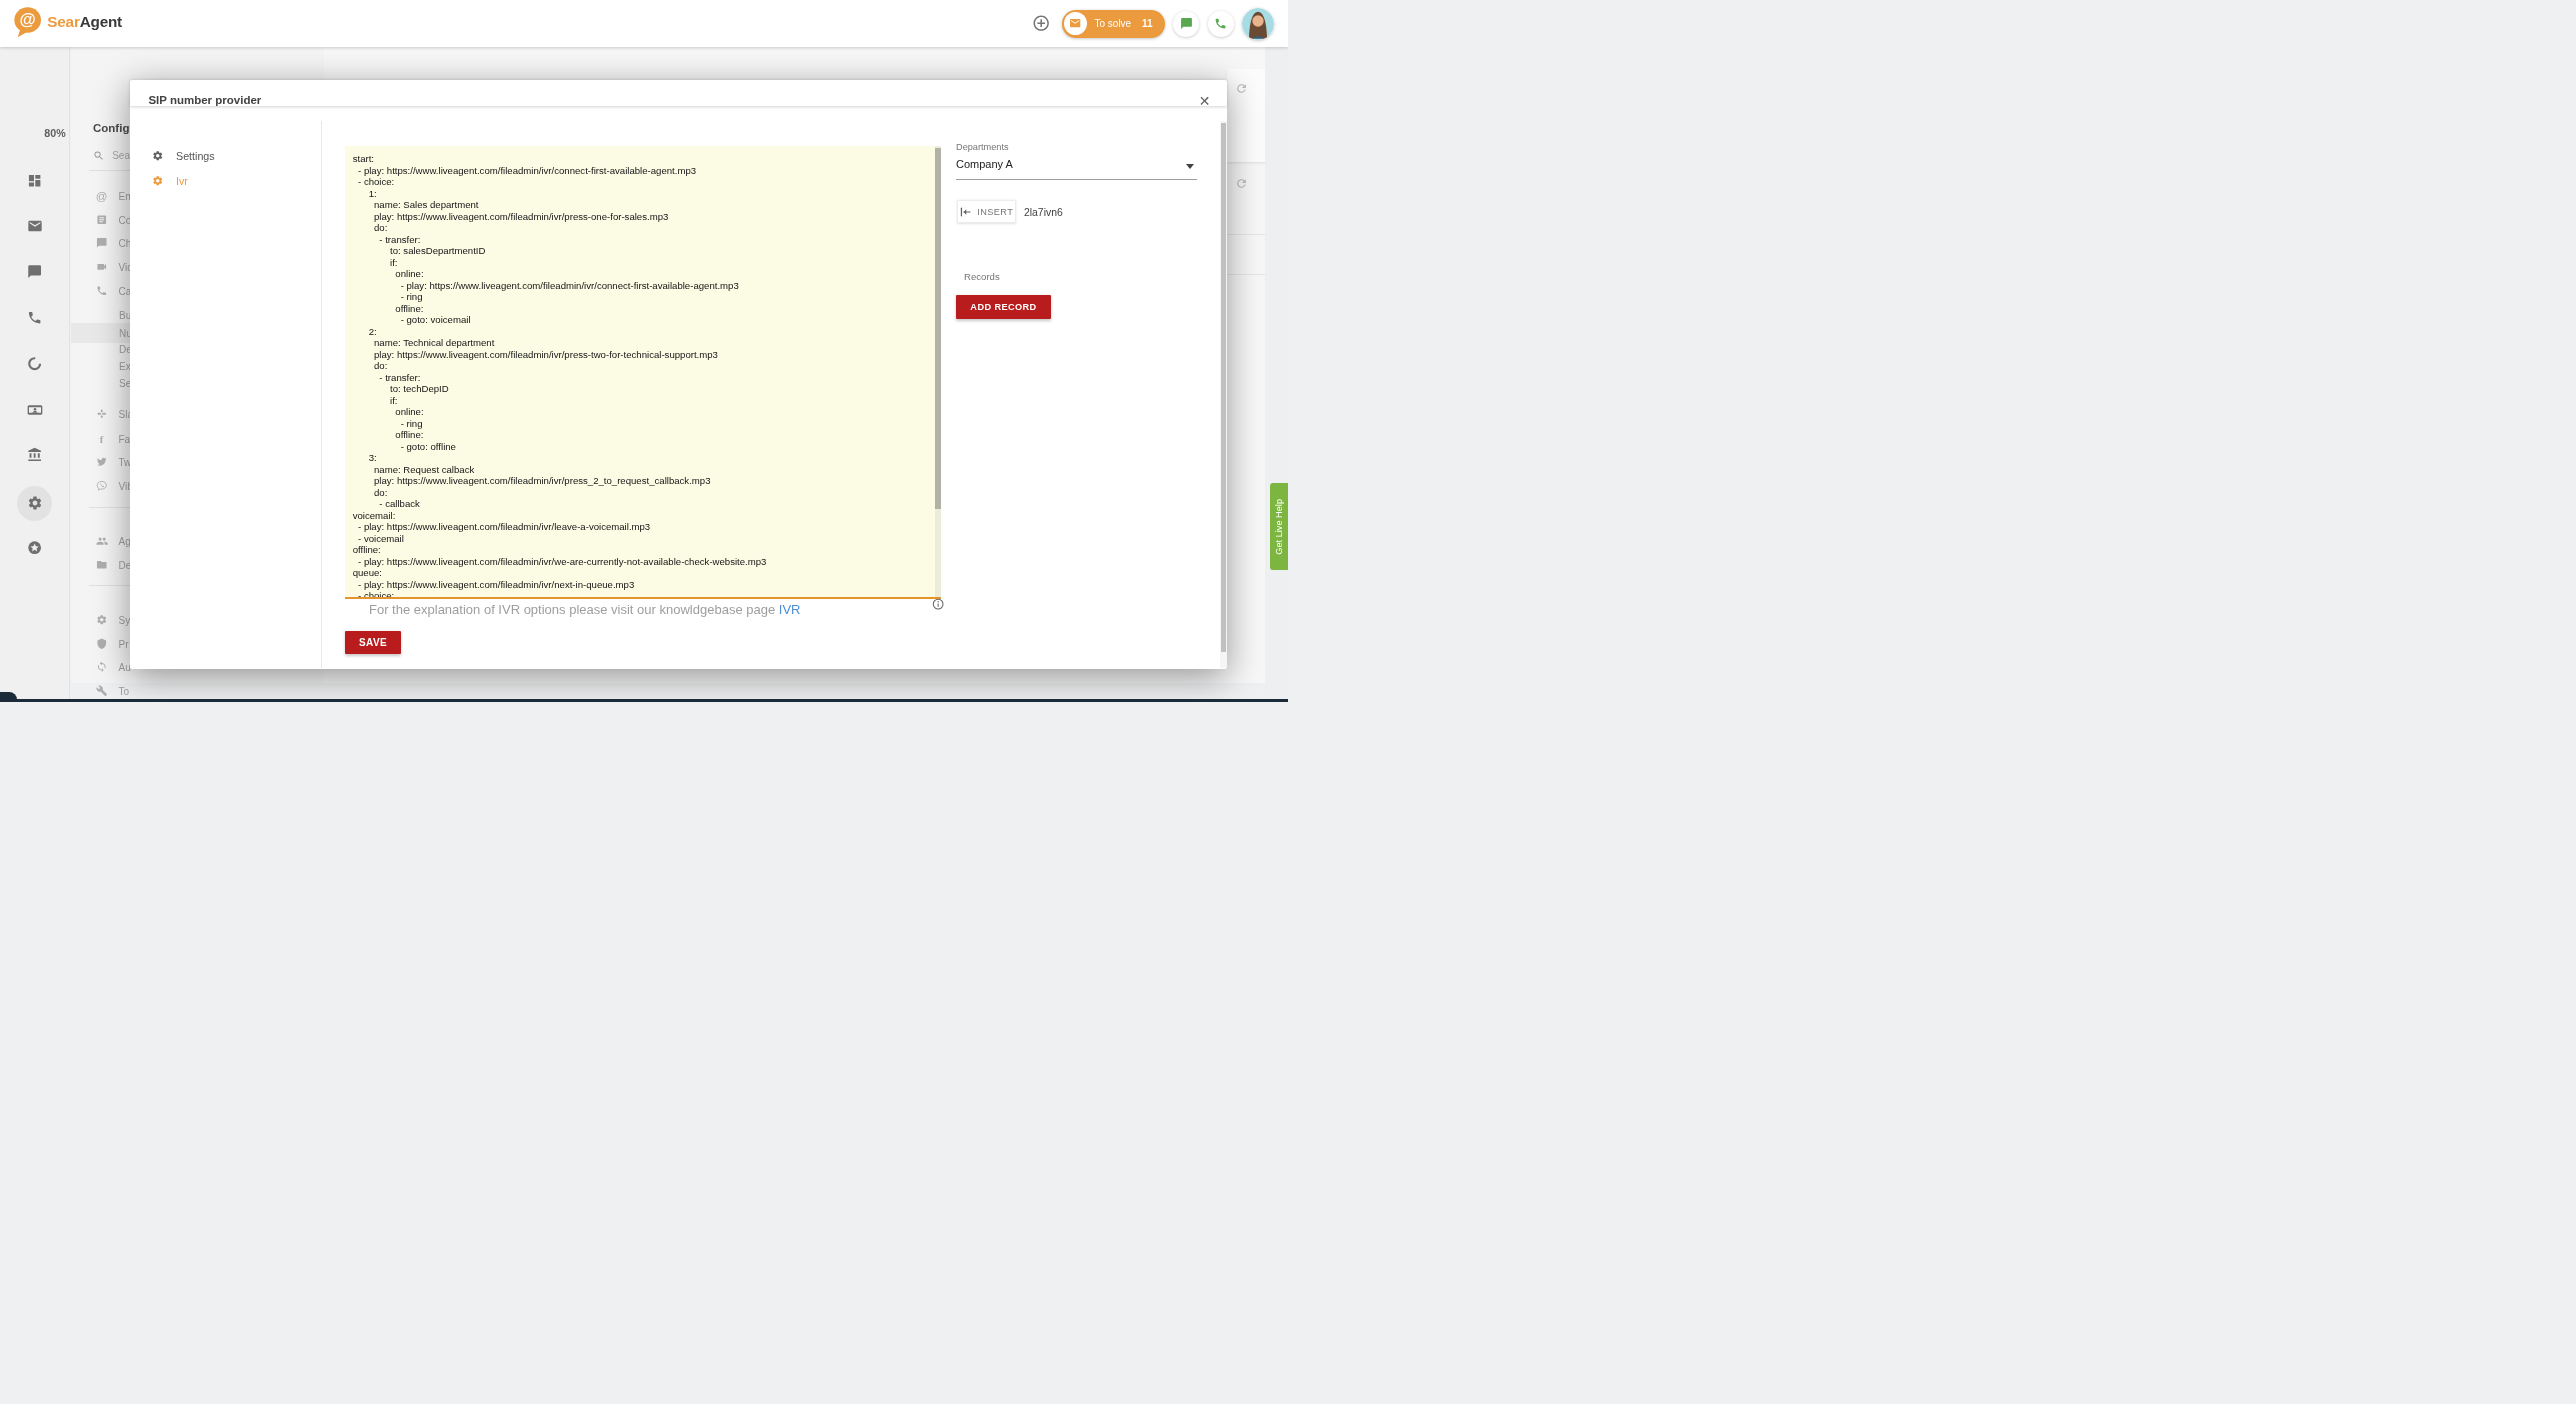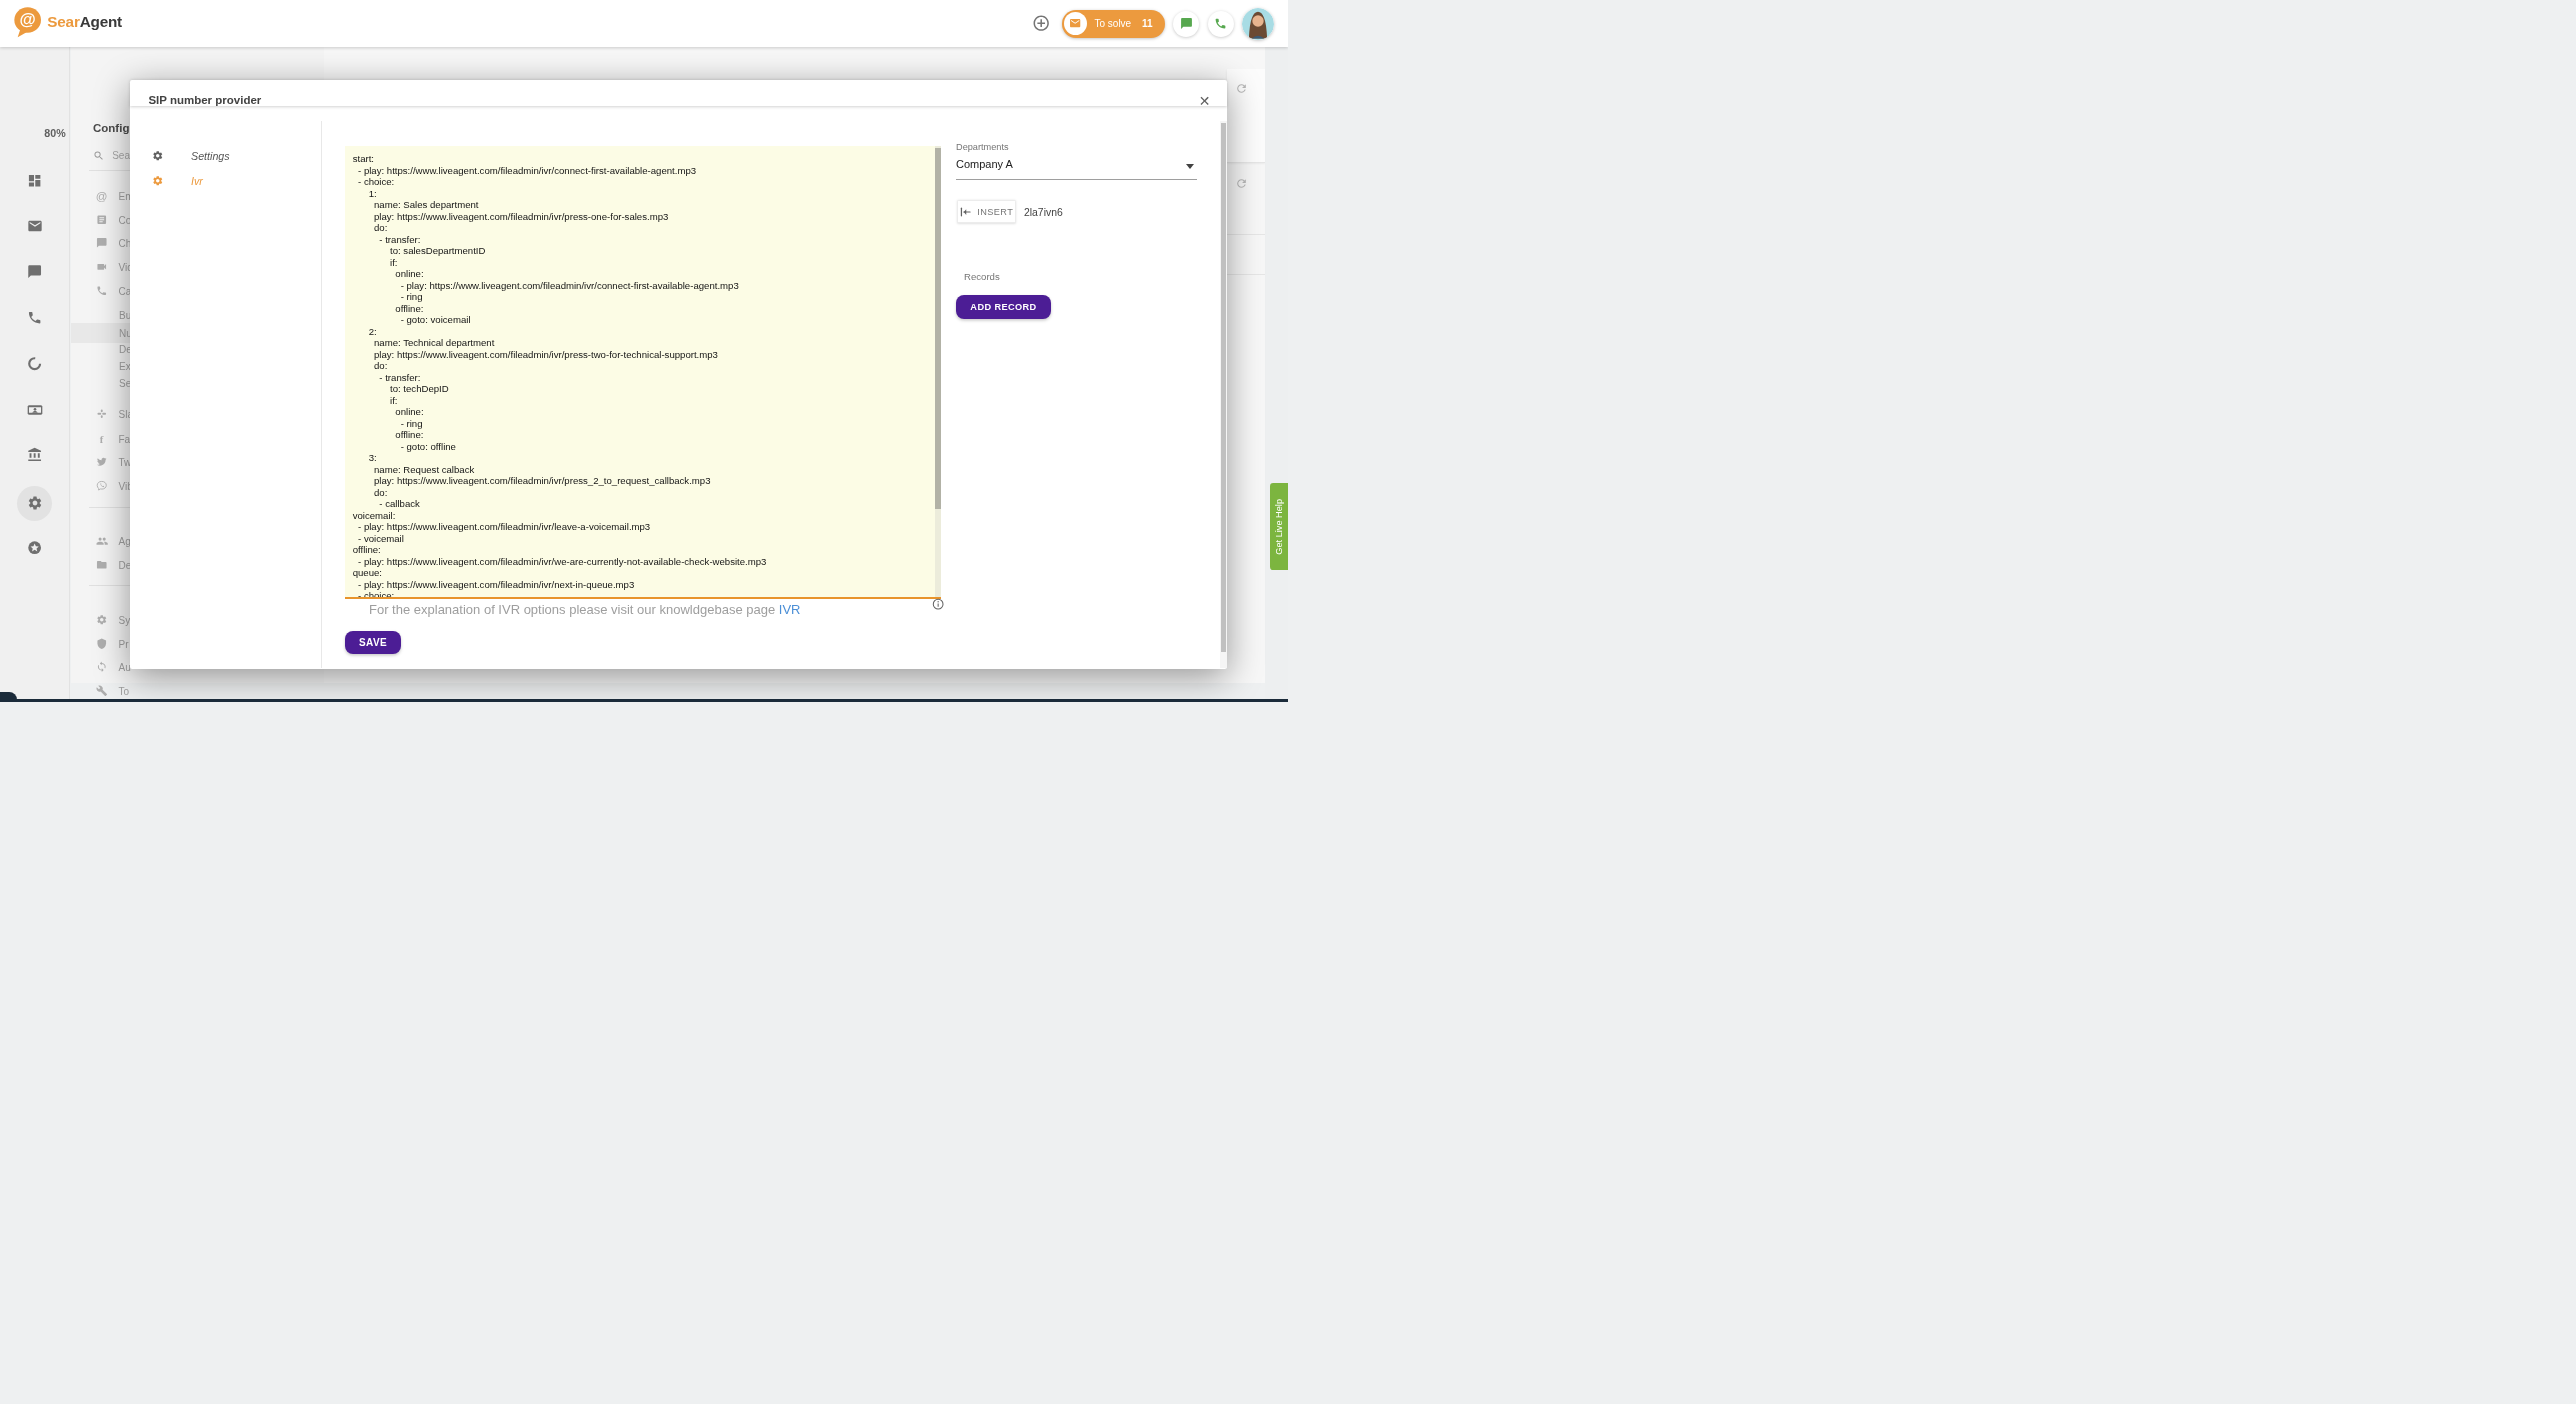--- a/index.html
+++ b/index.html
@@ -66,39 +66,39 @@
   .modal { position:absolute; left:130px; top:80px; width:1097px; height:589px; background:#fff;
            border-radius:2.3px; box-shadow:0 7.7px 35px rgba(0,0,0,.4); z-index:50; }
   .modal-header { position:absolute; left:0; top:0; width:100%; height:26px; background:#fff;
                   border-radius:2.3px 2.3px 0 0; box-shadow:0 0.8px 3.1px rgba(0,0,0,.18); z-index:5; }
   .modal-title { position:absolute; left:18.4px; top:14px; font-size:11.5px; font-weight:bold; color:#424242; }
   .modal-close { position:absolute; right:12.3px; top:10.7px; width:20px; height:20px; display:flex; align-items:center;
                  justify-content:center; font-size:14px; color:#616161; cursor:pointer; }
   .modal-nav { position:absolute; left:0; top:41px; width:192px; height:547px; border-right:0.8px solid #e8e8e8; }
   .mnav-item { position:absolute; left:0; width:192px; height:23px; display:flex; align-items:center; cursor:pointer; }
   .mnav-item .ic { margin-left:21.5px; display:flex; }
-  .mnav-item .lbl { margin-left:28px; font-size:10.7px; color:#555;font-style:italic; }
+  .mnav-item .lbl { margin-left:13px; font-size:10.7px; color:#555; }
   .mnav-item.active .lbl { color:#EC9A3E; }
 
   
   .yaml-wrap { position:absolute; left:215px; top:66px; width:596px; height:451px; background:#FCFCE5; cursor:text; }
   .yaml { position:absolute; left:0; top:0; width:589px; height:451px; overflow:hidden;
           padding:7px 3.1px 0 7.7px; white-space:pre; font-family:"Liberation Sans", sans-serif;
           font-size:9.6px; line-height:11.5px; color:#141414; }
   .yaml-sb { position:absolute; right:0; top:0; width:6.1px; height:451px; background:#ECECDB; }
   .yaml-sb-thumb { position:absolute; left:0; top:2.3px; width:6.1px; height:361px; background:#B2B2A6; cursor:pointer; }
   .yaml-underline { position:absolute; left:215px; top:517px; width:596px; height:1.5px; background:#E8942C; }
   .grammarly { position:absolute; left:910px; top:562px; width:21px; height:21px; border-radius:50%;
                background:#4FBE98; display:flex; align-items:center; justify-content:center; cursor:pointer; }
 
   .helper { position:absolute; left:215px; top:522px; font-size:13px; color:#9e9e9e;padding-left:24px; }
   .helper a { color:#4C8FD6; text-decoration:none; cursor:pointer; }
   .info-ic { position:absolute; left:802px; top:518px; cursor:pointer; color:#616161; }
 
-  .btn-orange { position:absolute; background:#4c1d95; color:#fff; border:none; border-radius:8px;
+  .btn-orange { position:absolute; background:#b91c1c; color:#fff; border:none; border-radius:1px;
                 font-family:"Liberation Sans", sans-serif; font-weight:bold; letter-spacing:0.4px;
                 box-shadow:0 1.5px 3.1px rgba(0,0,0,.22); cursor:pointer; display:flex; align-items:center; justify-content:center; }
   .save-btn { left:215px; top:551px; width:56px; height:23px; font-size:10px; }
 
   
   .dep-label { position:absolute; left:826px; top:62px; font-size:9.2px; color:#757575; }
   .dep-select { position:absolute; left:826px; top:77px; width:241px; height:21.5px; cursor:pointer; }
   .dep-value { font-size:11px; color:#212121; }
   .dep-caret { position:absolute; right:3.1px; top:7px; width:0; height:0; border-left:4.6px solid transparent;
                border-right:4.6px solid transparent; border-top:5.4px solid #424242; }

